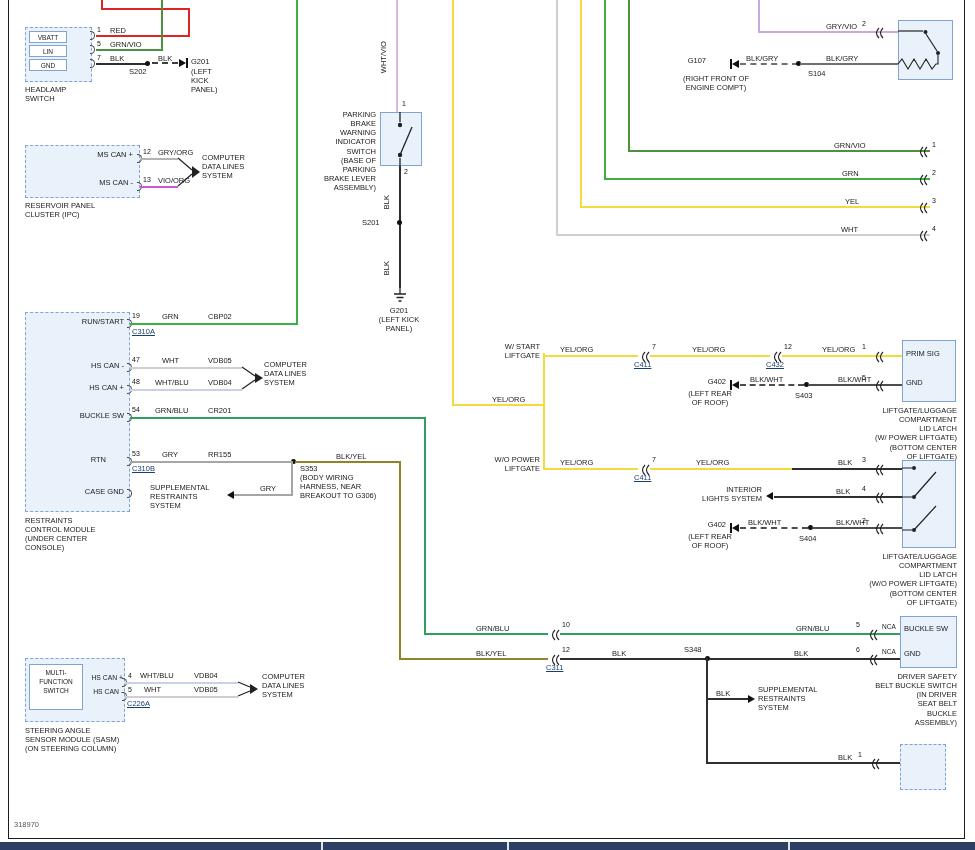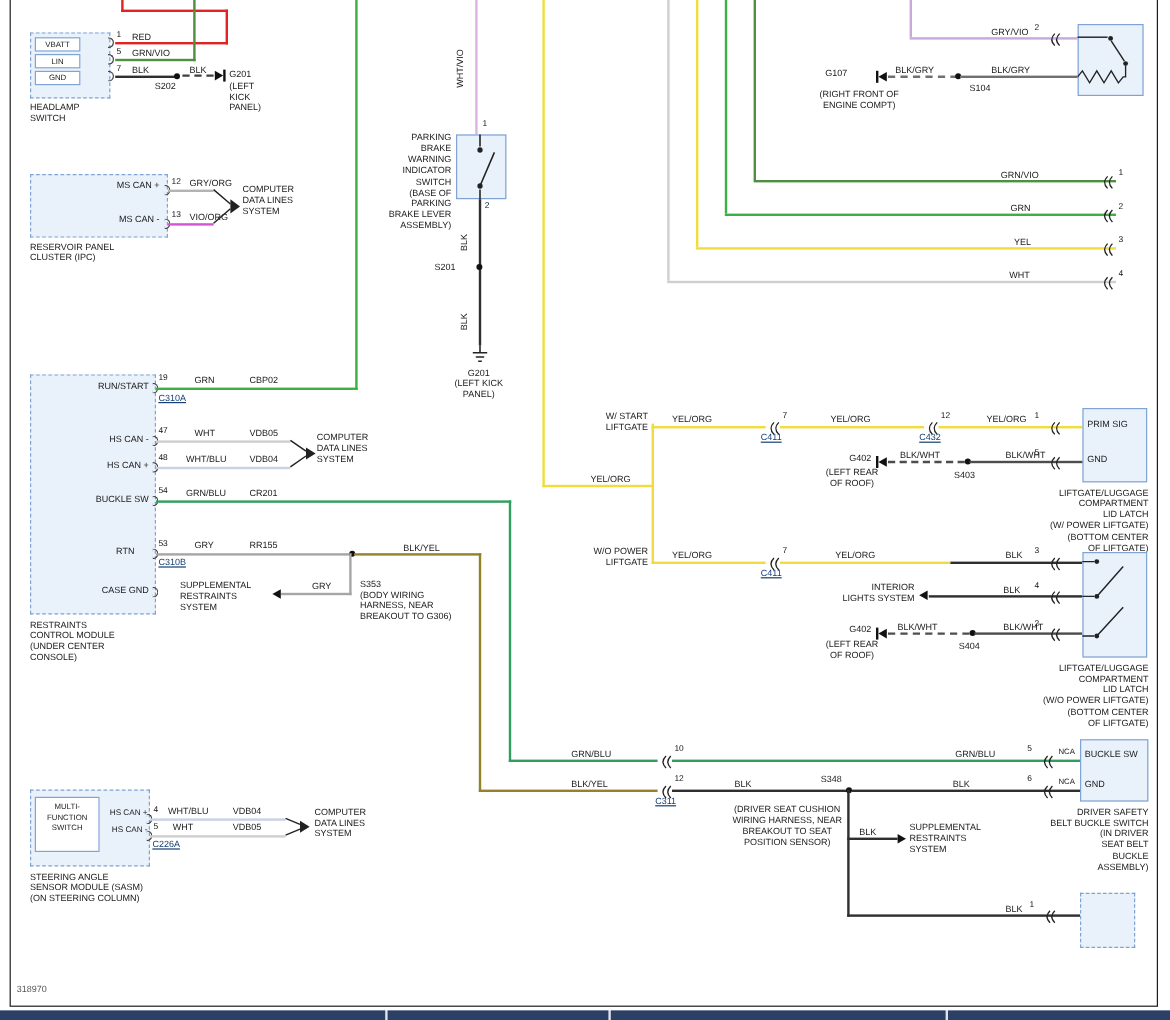--- a/index.html
+++ b/index.html
@@ -89,21 +89,21 @@
 DATA LINES
 SYSTEM</div>
   <div class="t" style="left:25px;top:201px">RESERVOIR PANEL
 CLUSTER (IPC)</div>
 
   <div class="box dbox" style="left:25px;top:312px;width:105px;height:200px"></div>
   <div class="t tr" style="left:38px;top:317px;width:86px">RUN/START</div>
   <div class="t tr" style="left:38px;top:361px;width:86px">HS CAN -</div>
   <div class="t tr" style="left:38px;top:383px;width:86px">HS CAN +</div>
   <div class="t tr" style="left:38px;top:411px;width:86px">BUCKLE SW</div>
-  <div class="t tr" style="left:26px;top:455px;width:86px">RTN</div>
+  <div class="t tr" style="left:20px;top:455px;width:86px">RTN</div>
   <div class="t tr" style="left:38px;top:487px;width:86px">CASE GND</div>
   <div class="pbr" style="left:127px;top:319px"></div>
   <div class="pbr" style="left:127px;top:363px"></div>
   <div class="pbr" style="left:127px;top:385px"></div>
   <div class="pbr" style="left:127px;top:413px"></div>
   <div class="pbr" style="left:127px;top:457px"></div>
   <div class="pbr" style="left:127px;top:489px"></div>
   <span class="pn" style="left:132px;top:312px">19</span>
   <span class="pn" style="left:132px;top:356px">47</span>
   <span class="pn" style="left:132px;top:378px">48</span>
@@ -132,21 +132,21 @@
   <div class="t" style="left:264px;top:360px">COMPUTER
 DATA LINES
 SYSTEM</div>
   <div class="w c-gbl" style="left:130px;top:417px;width:296px"></div>
   <div class="v c-gbl" style="left:424px;top:417px;height:218px"></div>
   <div class="w c-gry" style="left:130px;top:461px;width:163px"></div>
   <div class="dot" style="left:291px;top:459px"></div>
   <span class="t" style="left:336px;top:452px">BLK/YEL</span>
   <div class="w c-byl" style="left:295px;top:461px;width:106px"></div>
   <div class="v c-byl" style="left:399px;top:461px;height:199px"></div>
-  <div class="t" style="left:300px;top:482px">S353
+  <div class="t" style="left:300px;top:464px">S353
 (BODY WIRING
 HARNESS, NEAR
 BREAKOUT TO G306)</div>
   <div class="v c-gry" style="left:291px;top:461px;height:35px"></div>
   <div class="w c-gry" style="left:234px;top:494px;width:59px"></div>
   <div class="arr-l" style="left:227px;top:491px"></div>
   <span class="t" style="left:260px;top:484px">GRY</span>
   <div class="t" style="left:150px;top:483px">SUPPLEMENTAL
 RESTRAINTS
 SYSTEM</div>
@@ -403,24 +403,20 @@
   <span class="t" style="left:612px;top:649px">BLK</span>
   <div class="dot" style="left:705px;top:656px"></div>
   <span class="t" style="left:684px;top:645px">S348</span>
   <div class="w c-blk" style="left:710px;top:658px;width:192px"></div>
   <span class="t" style="left:794px;top:649px">BLK</span>
   <span class="pn" style="left:856px;top:646px">6</span>
   <svg class="s" style="left:866px;top:653px" width="12" height="14">
       <path d="M7 2 Q2 7 7 12 M11 2 Q6 7 11 12" stroke="#222" stroke-width="1.1" fill="none"></path>
     </svg>
   <span class="t s65" style="left:882px;top:648px">NCA</span>
-  <div class="t tc" style="left:598px;top:670px;width:116px">(DRIVER SEAT CUSHION
-WIRING HARNESS, NEAR
-BREAKOUT TO SEAT
-POSITION SENSOR)</div>
   <div class="box" style="left:900px;top:616px;width:57px;height:52px"></div>
   <span class="t" style="left:904px;top:624px">BUCKLE SW</span>
   <span class="t" style="left:904px;top:649px">GND</span>
   <div class="t tr" style="left:843px;top:672px;width:114px">DRIVER SAFETY
 BELT BUCKLE SWITCH
 (IN DRIVER
 SEAT BELT
 BUCKLE
 ASSEMBLY)</div>
   <div class="v c-blk" style="left:706px;top:658px;height:106px"></div>

